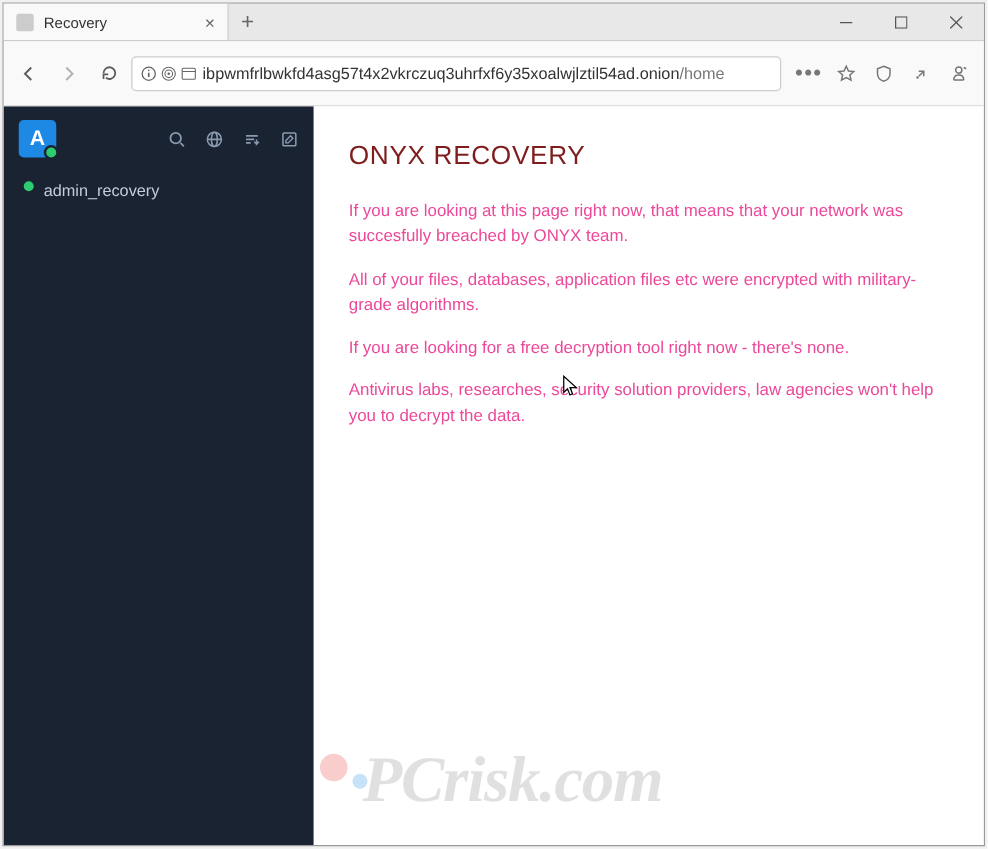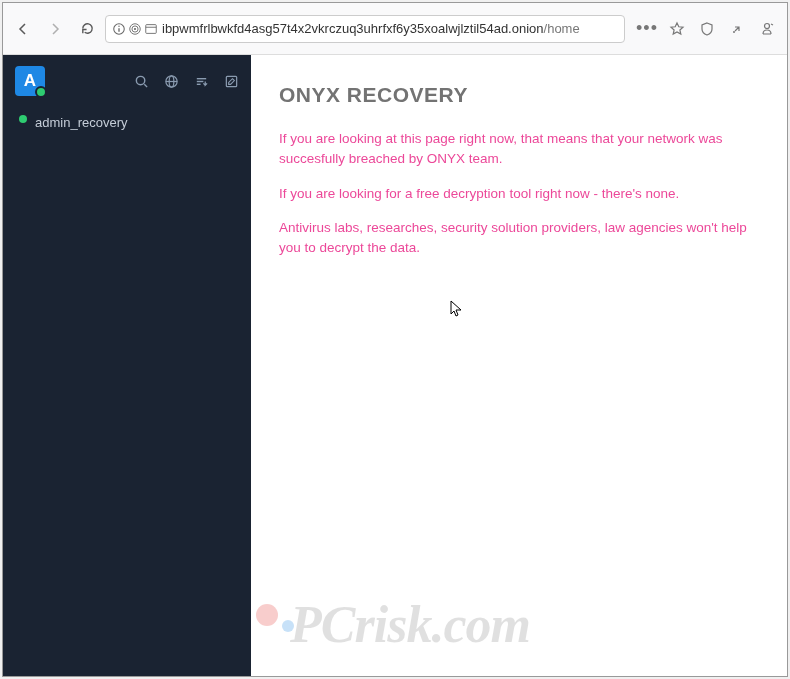--- a/index.html
+++ b/index.html
@@ -180,22 +180,22 @@
 }
 .main {
   flex: 1;
   background: #fff;
   padding: 28px 28px;
   color: #555;
   overflow: auto;
 }
 .main h1 {
   font-size: 21px;
-  font-weight: 700;
-  color: #737373;
+  font-weight: 400;
+  color: #7f1d1d;
   letter-spacing: 0.5px;
   margin-bottom: 22px;
 }
 .main p {
   font-size: 13.5px;
   line-height: 1.5;
   margin-bottom: 14px;
   color: #ec4899;
 }
 .cursor {
@@ -227,20 +227,46 @@
   border-radius: 50%;
 }
 .wm-dots::before { width: 22px; height: 22px; background: rgba(229,57,53,0.25); left: -4px; top: -38px; }
 .wm-dots::after { width: 12px; height: 12px; background: rgba(30,136,229,0.25); left: 22px; top: -22px; }
 </style>
 </head>
 <body>
 
 <div class="browser-window">
 
+  <div class="titlebar">
+    <div class="tab">
+      <span class="tab-icon"></span>
+      <span>Recovery</span>
+      <span class="tab-close">×</span>
+    </div>
+    <div class="newtab">+</div>
+    <div class="window-controls">
+      <div class="win-btn">
+        <svg width="10" height="10">
+            <line x1="0" y1="5" x2="10" y2="5" stroke-width="1"></line>
+          </svg>
+      </div>
+      <div class="win-btn">
+        <svg width="10" height="10">
+            <rect x="0.5" y="0.5" width="9" height="9" fill="none" stroke-width="1"></rect>
+          </svg>
+      </div>
+      <div class="win-btn">
+        <svg width="10" height="10">
+            <line x1="0" y1="0" x2="10" y2="10" stroke-width="1"></line>
+            <line x1="10" y1="0" x2="0" y2="10" stroke-width="1"></line>
+          </svg>
+      </div>
+    </div>
+  </div>
 
   <div class="navbar">
     <div class="nav-btn">
       <svg width="16" height="16" viewBox="0 0 16 16">
           <path d="M10 3 L5 8 L10 13" fill="none" stroke="#5a5a5a" stroke-width="1.5"></path>
         </svg>
     </div>
     <div class="nav-btn">
       <svg width="16" height="16" viewBox="0 0 16 16">
           <path d="M6 3 L11 8 L6 13" fill="none" stroke="#b0b0b0" stroke-width="1.5"></path>
@@ -337,20 +363,21 @@
       </div>
       <div class="conv-item">
         <span class="status-dot"></span>
         <span>admin_recovery</span>
       </div>
     </div>
 
     <div class="main">
       <h1>ONYX RECOVERY</h1>
       <p>If you are looking at this page right now, that means that your network was succesfully breached by ONYX team.</p>
+      <p>All of your files, databases, application files etc were encrypted with military-grade algorithms.</p>
       <p>If you are looking for a free decryption tool right now - there's none.</p>
       <p>Antivirus labs, researches, security solution providers, law agencies won't help you to decrypt the data.</p>
     </div>
   </div>
 </div>
 
 <div class="cursor">
   <svg width="14" height="18" viewBox="0 0 14 18">
       <path d="M1 1l0 13 3-3 2 5 2-1-2-5 5 0z" fill="#fff" stroke="#000" stroke-width="1"></path>
     </svg>

